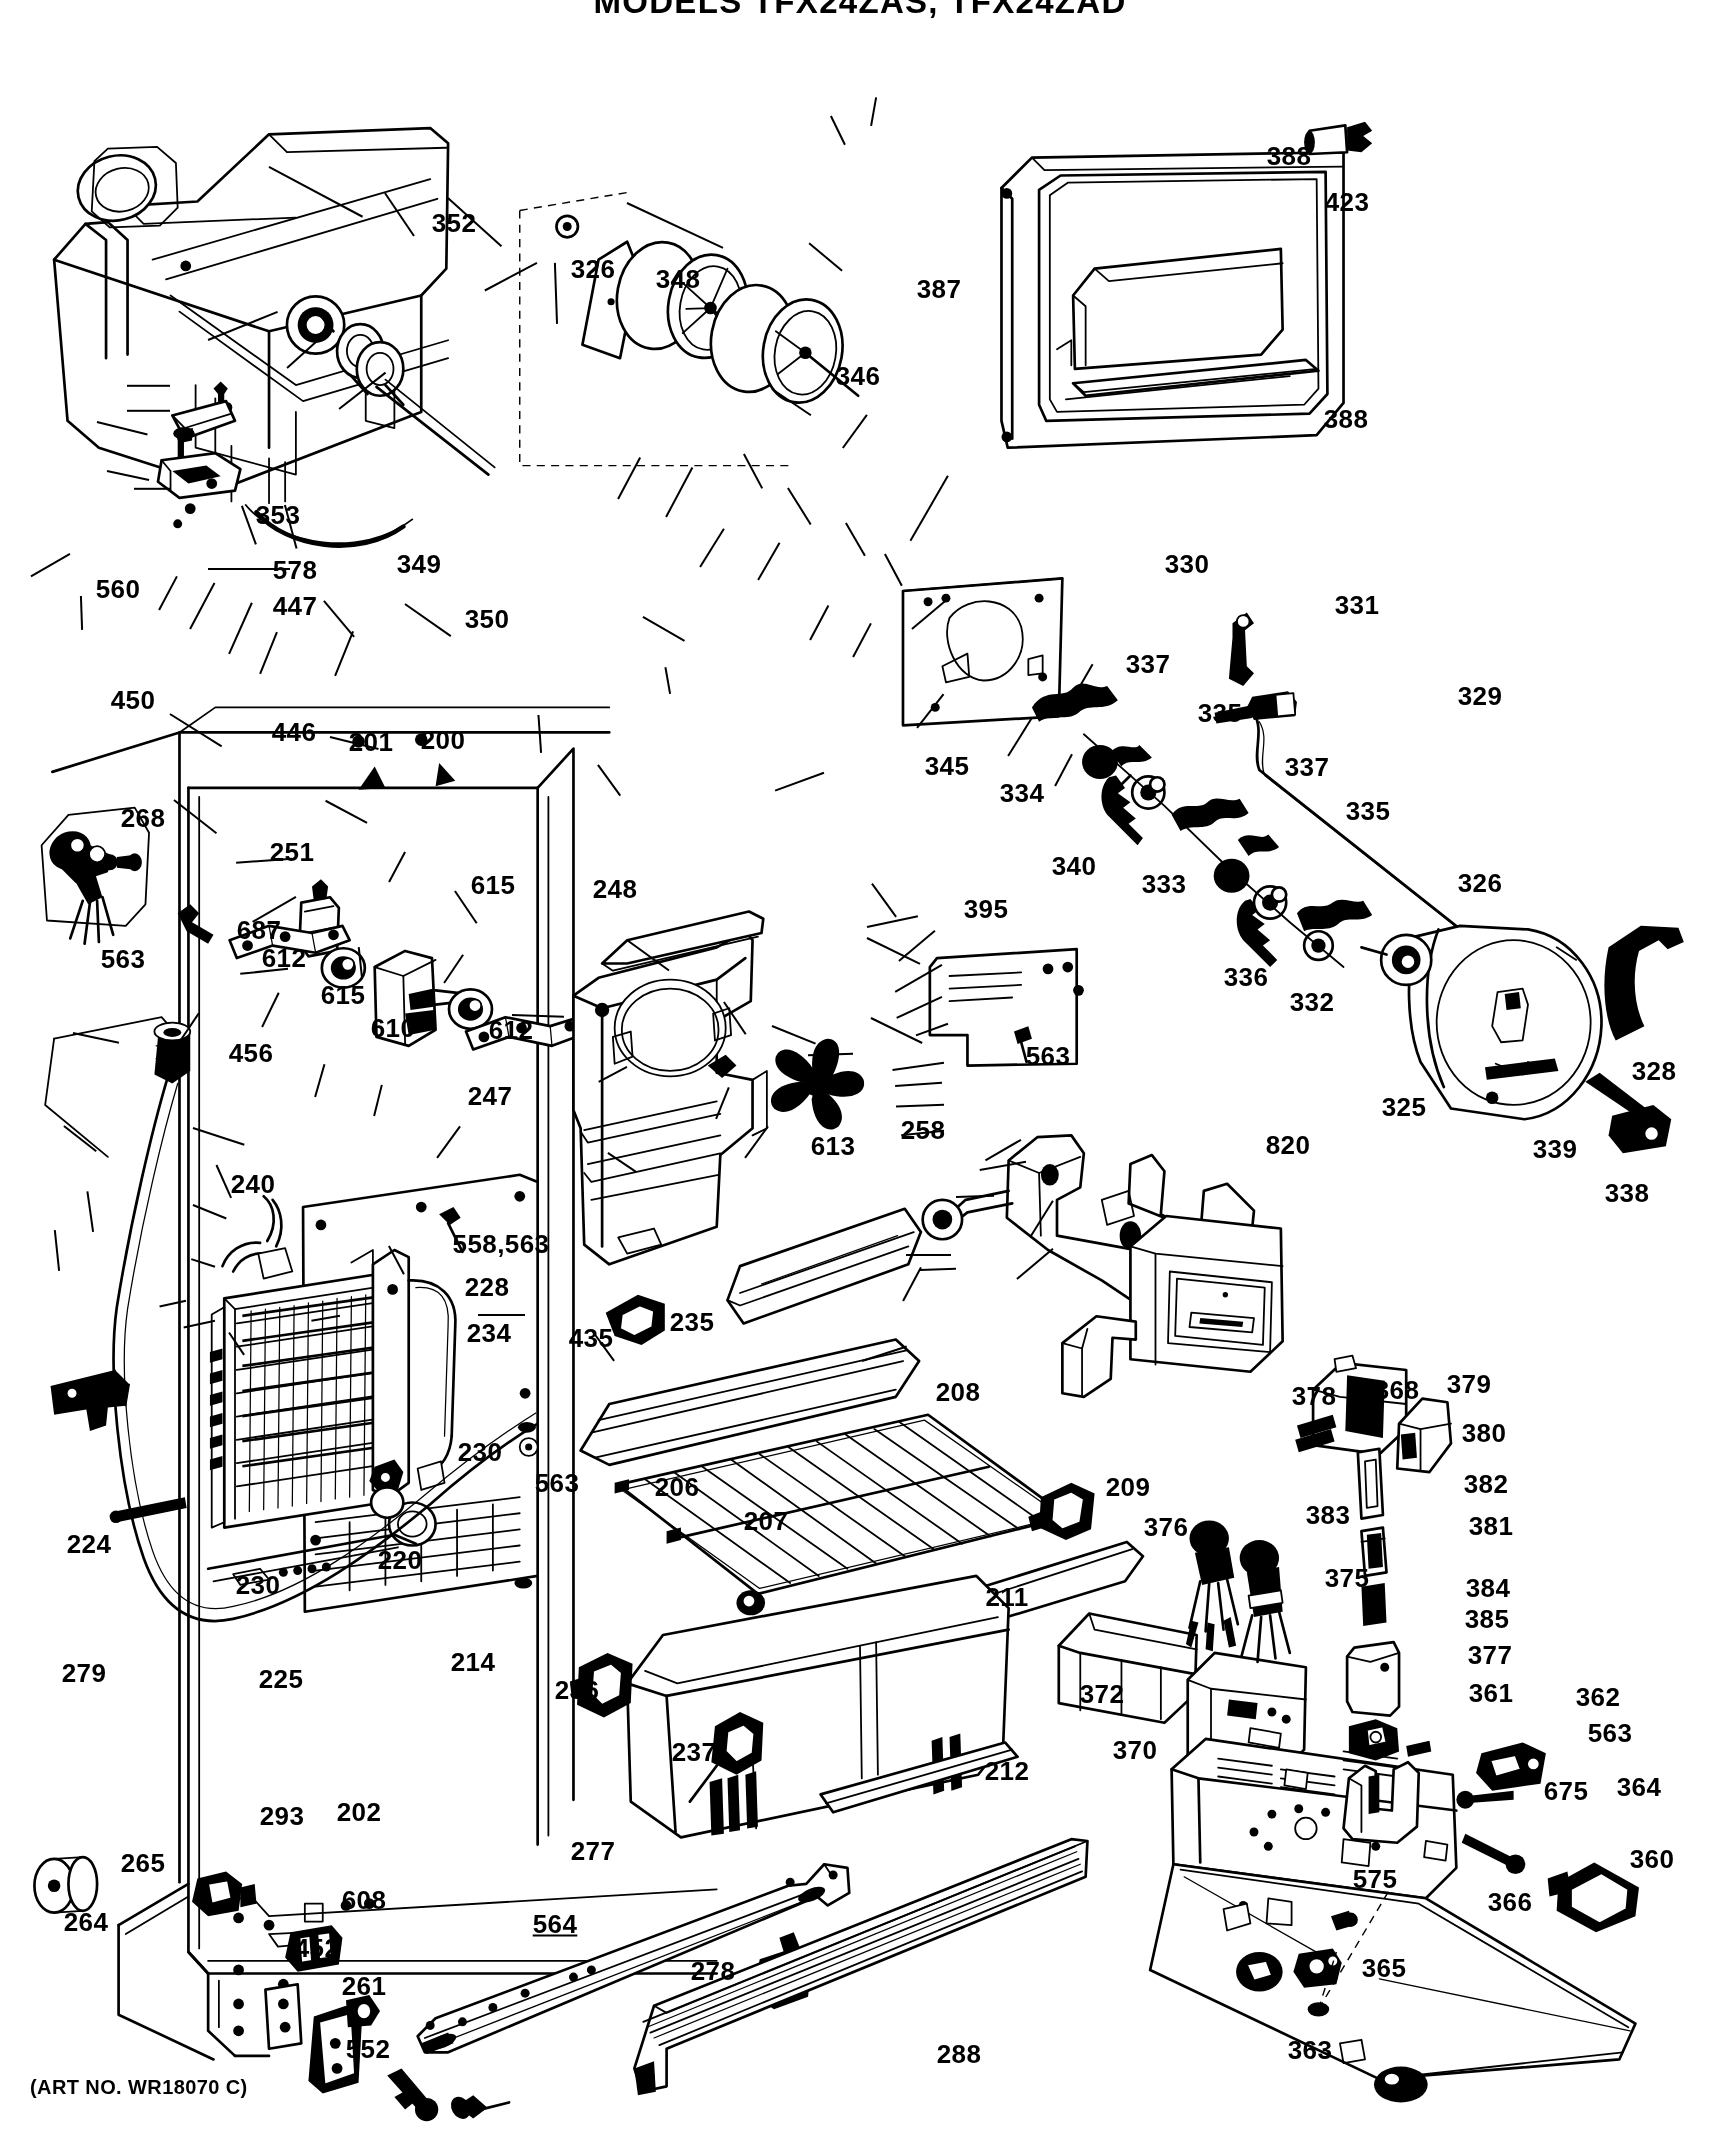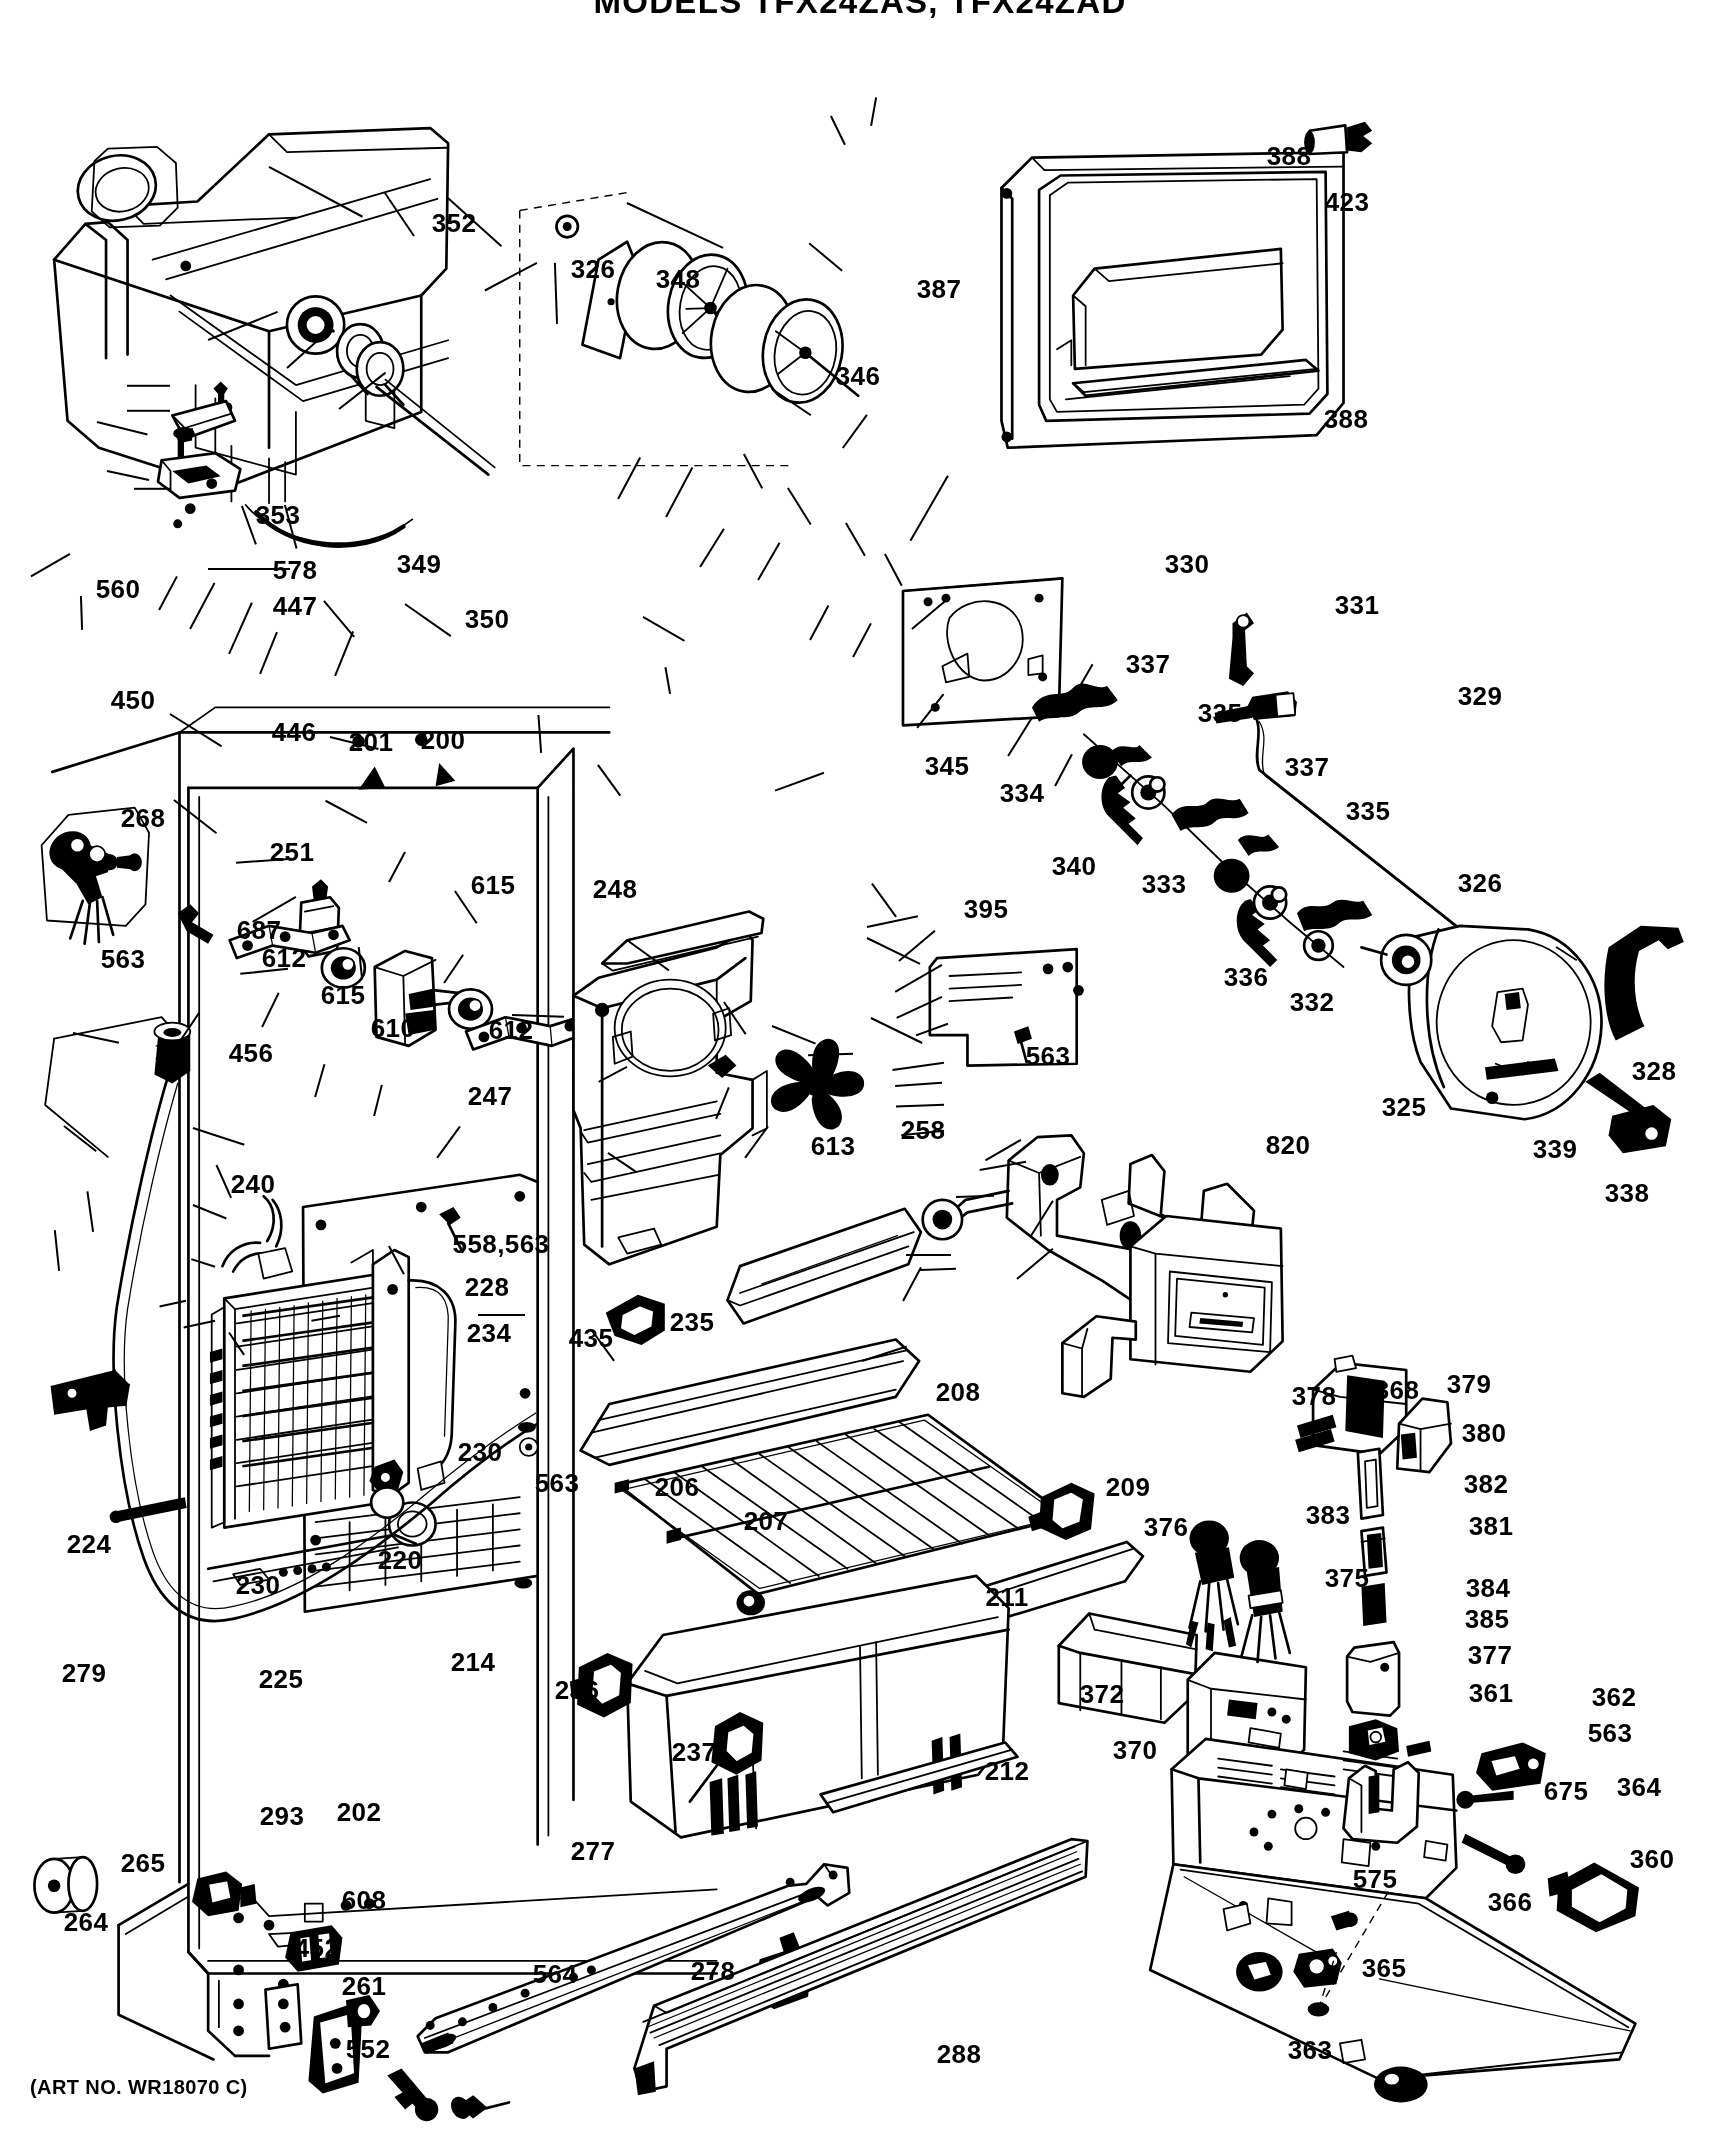--- a/index.html
+++ b/index.html
@@ -1160,37 +1160,37 @@
       <div class="callout" style="left: 89px; top: 1544px;">224</div>
       <div class="callout" style="left: 84px; top: 1673px;">279</div>
       <div class="callout" style="left: 281px; top: 1679px;">225</div>
       <div class="callout" style="left: 1007px; top: 1597px;">211</div>
       <div class="callout" style="left: 570px; top: 1690px; padding-left: 14px;">236</div>
       <div class="callout" style="left: 662px; top: 1752px; margin-left: 32px;">237</div>
       <div class="callout" style="left: 1007px; top: 1771px;">212</div>
       <div class="callout" style="left: 1102px; top: 1694px;">372</div>
       <div class="callout" style="left: 1135px; top: 1750px;">370</div>
       <div class="callout" style="left: 1491px; top: 1693px;">361</div>
-      <div class="callout" style="left: 1598px; top: 1697px; margin-left: 16px;">362</div>
+      <div class="callout" style="left: 1598px; top: 1697px;">362</div>
       <div class="callout" style="left: 1610px; top: 1733px;">563</div>
       <div class="callout" style="left: 1566px; top: 1791px;">675</div>
       <div class="callout" style="left: 1639px; top: 1787px;">364</div>
       <div class="callout" style="left: 1652px; top: 1859px;">360</div>
       <div class="callout" style="left: 1375px; top: 1879px;">575</div>
       <div class="callout" style="left: 1510px; top: 1902px;">366</div>
       <div class="callout" style="left: 1384px; top: 1968px;">365</div>
       <div class="callout" style="left: 1310px; top: 2050px;">363</div>
       <div class="callout" style="left: 359px; top: 1812px;">202</div>
       <div class="callout" style="left: 282px; top: 1816px;">293</div>
       <div class="callout" style="left: 143px; top: 1863px;">265</div>
       <div class="callout" style="left: 86px; top: 1922px;">264</div>
       <div class="callout" style="left: 364px; top: 1900px;">608</div>
       <div class="callout" style="left: 317px; top: 1948px;">452</div>
       <div class="callout" style="left: 364px; top: 1986px;">261</div>
-      <div class="callout" style="left: 555px; top: 1974px;">564</div>
+      <div class="callout" style="left: 555px; top: 1924px; text-decoration: underline;">564</div>
       <div class="callout" style="left: 368px; top: 2049px;">552</div>
       <div class="callout" style="left: 593px; top: 1851px;">277</div>
       <div class="callout" style="left: 713px; top: 1971px;">278</div>
       <div class="callout" style="left: 959px; top: 2054px;">288</div>
     </div>
 
   <div id="art-no">(ART NO. WR18070 C)</div>
 
 </div>
 

